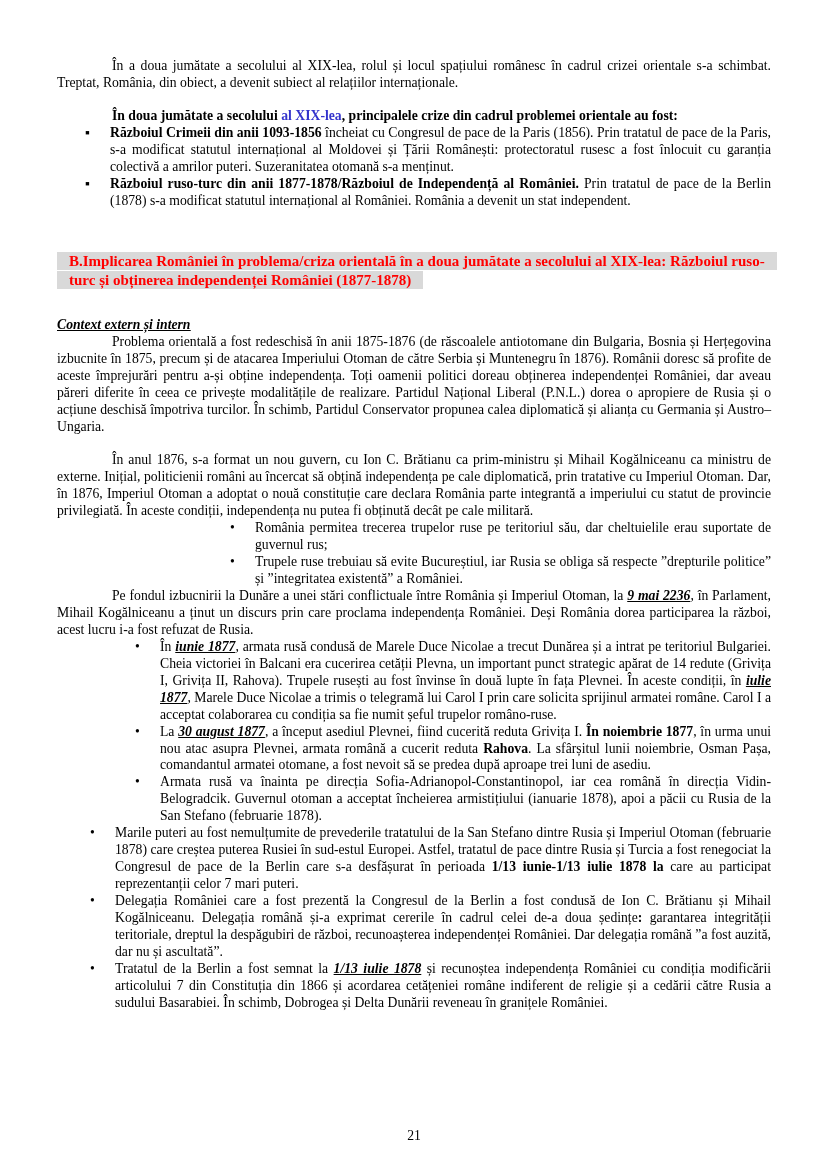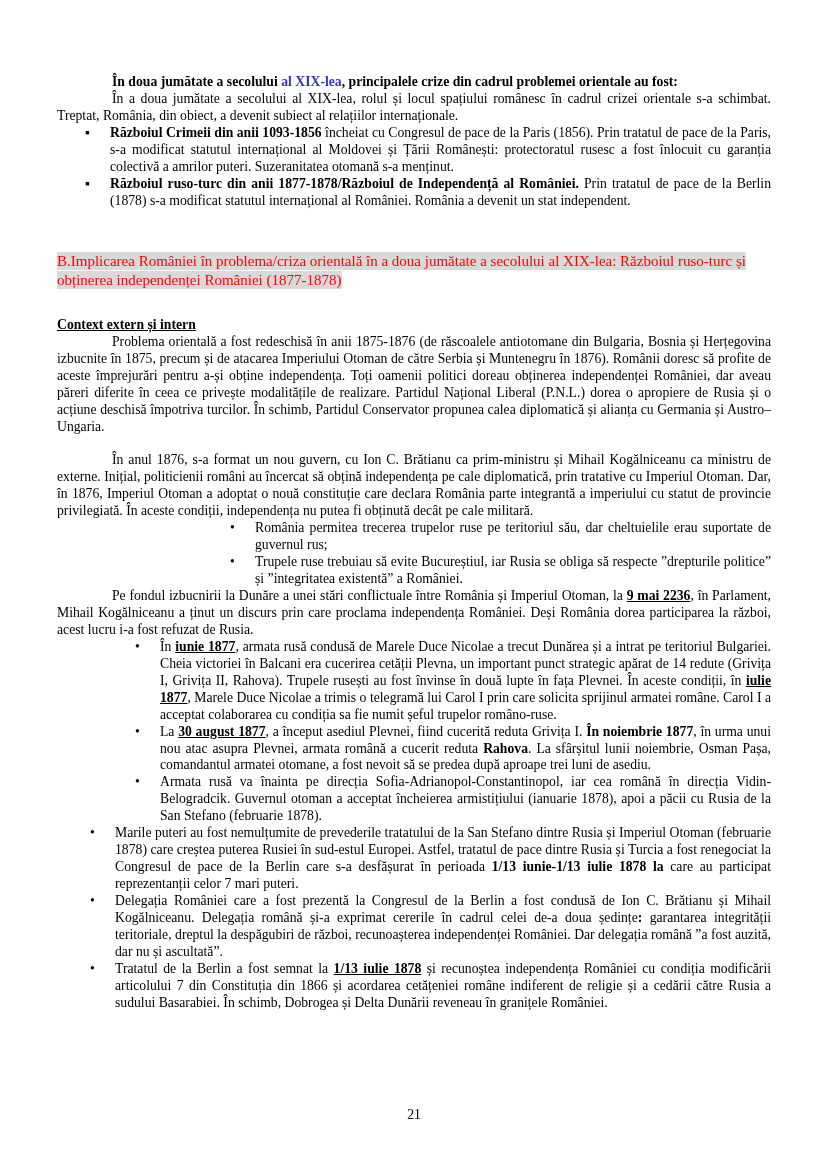--- a/index.html
+++ b/index.html
@@ -22,53 +22,53 @@
   .block { text-align: justify; }
   .para { text-indent: 55px; }
   .heading-bold { text-indent: 55px; font-weight: bold; }
   .heading-underline { font-weight: bold; text-decoration: underline; text-align: left; }
   .heading-red {
     text-align: left;
     font-size: 15px;
     line-height: 1.3;
   }
   .heading-red .run {
-    font-weight: normal;
+    font-weight: bold;
     color: var(--accent-red, #ff0000);
     background: var(--highlight-gray, #d9d9d9);
-    padding: 1px 0;
+    padding: 1px 12px;
     box-decoration-break: clone;
     -webkit-box-decoration-break: clone;
   }
   .b { font-weight: bold; }
-  .u { text-decoration: underline; }
+  .u { text-decoration: underline; font-style: italic; }
   .bullet { display: flex; }
   .bullet .marker { flex: 0 0 25px; font-weight: bold; }
   .bullet.bullet-round .marker { font-weight: normal; }
   .bullet .btext { flex: 1; text-align: justify; }
   .lvl-sq { margin-left: 28px; }
   .lvl-1 { margin-left: 33px; }
   .lvl-2 { margin-left: 78px; }
   .lvl-3 { margin-left: 173px; }
   .space-sm { margin-top: 16px; }
   .space-md { margin-top: 26px; }
   .space-lg { margin-top: 42px; }
   .page-number {
     position: absolute;
-    bottom: 45px; left: 0; right: 0;
+    bottom: 24px; left: 0; right: 0;
     text-align: center;
   }
 </style>
 </head>
 <body>
 
 <div class="page">
   <div id="doc-content">
+      <div class="block para"><span class="run">În a doua jumătate a secolului al XIX-lea, rolul și locul spațiului românesc în cadrul crizei orientale s-a schimbat. Treptat, România, din obiect, a devenit subiect al relațiilor internaționale.</span></div>
       <div class="block heading-bold space-sm"><span class="run b">În doua jumătate a secolului </span><span class="run b" style="color: rgb(51, 51, 204);">al XIX-lea</span><span class="run b">, principalele crize din cadrul problemei orientale au fost:</span></div>
-      <div class="block para"><span class="run">În a doua jumătate a secolului al XIX-lea, rolul și locul spațiului românesc în cadrul crizei orientale s-a schimbat. Treptat, România, din obiect, a devenit subiect al relațiilor internaționale.</span></div>
       <div class="block bullet bullet-square lvl-sq">
         <span class="marker">▪</span>
         <span class="btext"><span class="run b">Războiul Crimeii din anii 1093-1856 </span><span class="run">încheiat cu Congresul de pace de la Paris (1856). Prin tratatul de pace de la Paris, s-a modificat statutul internațional al Moldovei și Țării Românești: protectoratul rusesc a fost înlocuit cu garanția colectivă a amrilor puteri. Suzeranitatea otomană s-a menținut.</span></span>
       </div>
       <div class="block bullet bullet-square lvl-sq">
         <span class="marker">▪</span>
         <span class="btext"><span class="run b">Războiul ruso-turc din anii 1877-1878/Războiul de Independență al României. </span><span class="run">Prin tratatul de pace de la Berlin (1878) s-a modificat statutul internațional al României. România a devenit un stat independent.</span></span>
       </div>
       <div class="block heading-red space-lg"><span class="run">B.Implicarea României în problema/criza orientală în a doua jumătate a secolului al XIX-lea: Războiul ruso-turc și obținerea independenței României (1877-1878)</span></div>
       <div class="block heading-underline space-md"><span class="run b u">Context extern și intern</span></div>

